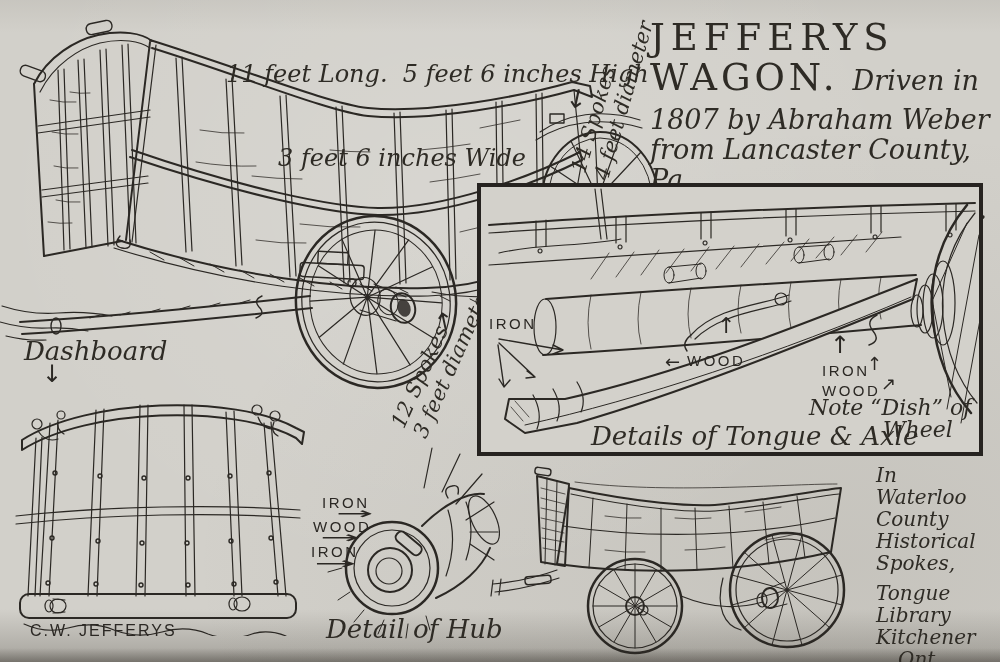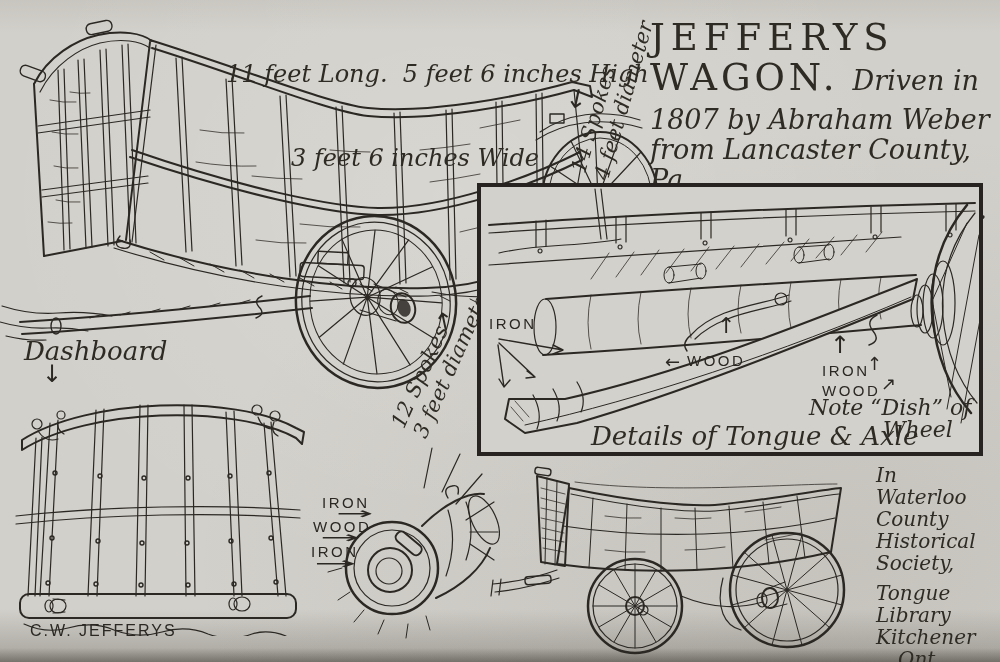--- a/index.html
+++ b/index.html
@@ -103,21 +103,21 @@
     <g>
       <ellipse class="sw2" cx="600" cy="200" rx="58" ry="68"></ellipse>
       <ellipse class="sw1" cx="600" cy="200" rx="52" ry="62"></ellipse>
       <path class="sw12" d="M598,198L550,166 M598,198L571,141 M598,198L595,132 M598,198L620,136 M598,198L641,152"></path>
       <path class="sw12" d="M540,132 C566,114 602,108 640,120 M536,140 C564,122 602,116 642,128"></path>
     </g>
   </svg>
 
   <div class="abs script pre" style="left:226px;top:4px;font-size:24px;">
     <div>11 feet Long.  5 feet 6 inches High</div>
-    <div style="margin-left:65px;font-style:italic;">3 feet 6 inches Wide</div>
+    <div style="margin-left:52px;font-style:italic;">3 feet 6 inches Wide</div>
   </div>
 
   <span class="abs arrow" style="left:566px;top:86px;font-size:26px;transform:rotate(12deg);">↓</span>
   <div class="abs script rot-note" style="left:528px;top:70px;width:170px;font-size:21px;line-height:24px;transform:rotate(-74deg);">
     <div>14 Spokes</div>
     <div>4 feet diameter</div>
   </div>
 
   <span class="abs arrow" style="left:434px;top:310px;font-size:24px;transform:rotate(-12deg);">↑</span>
   <div class="abs script rot-note" style="left:358px;top:330px;width:170px;font-size:21px;line-height:24px;transform:rotate(-66deg);">
@@ -281,20 +281,21 @@
     </g>
   </svg>
 
   <span class="abs label" style="left:322px;top:494px;">IRON</span>
   <span class="abs arrow hub-arrow" style="left:336px;top:506px;font-size:16px;transform:scaleX(2.8);transform-origin:left center;">→</span>
   <span class="abs label" style="left:313px;top:518px;">WOOD</span>
   <span class="abs arrow hub-arrow" style="left:320px;top:530px;font-size:16px;transform:scaleX(3);transform-origin:left center;">→</span>
   <span class="abs label" style="left:311px;top:543px;">IRON</span>
   <span class="abs arrow hub-arrow" style="left:314px;top:556px;font-size:16px;transform:scaleX(3.2);transform-origin:left center;">→</span>
 
+  <div class="abs script" style="left:326px;top:614px;font-size:26px;">Detail of Hub</div>
 
   <svg class="abs art" style="left:485px;top:458px;" width="382" height="202" viewBox="0 0 382 202">
     <g>
       <path class="sw2" d="M52,18 L84,26 L80,108 L56,104 Z"></path>
       <path class="thin" d="M56,30 l24,6 M56,40 l24,6 M56,50 l23,5 M56,60 l23,5 M57,70 l22,5 M57,80 l22,4 M58,90 l21,4"></path>
       <path class="sw1" d="M62,20 l-2,86 M72,23 l-2,84"></path>
       <rect x="50" y="10" width="16" height="7" rx="3" transform="rotate(8 58 13)"></rect>
       <path class="sw2" d="M84,30 C150,44 210,50 240,46 C295,40 335,32 356,30 L346,94 C260,114 160,118 72,106 Z"></path>
       <path class="sw12" d="M86,36 C150,50 212,56 240,52 C294,46 334,38 354,36"></path>
       <path class="sw12" d="M78,68 C170,82 270,78 350,60"></path>
@@ -324,21 +325,21 @@
       <ellipse class="sw12" cx="277" cy="142" rx="5" ry="7"></ellipse>
       <path class="sw1" d="M284,130 L300,124 M286,150 L302,146"></path>
     </g>
   </svg>
 
   <div class="abs script" style="left:876px;top:464px;width:120px;">
     <div class="prov-line">In</div>
     <div class="prov-line">Waterloo</div>
     <div class="prov-line">County</div>
     <div class="prov-line">Historical</div>
-    <div class="prov-line">Society,</div>
+    <div class="prov-line">Spokes,</div>
     <div class="prov-line" style="margin-top:8px;">Tongue</div>
     <div class="prov-line">Library</div>
     <div class="prov-line">Kitchener</div>
     <div class="prov-line" style="margin-left:22px;">Ont</div>
   </div>
 
   <div class="abs" style="left:30px;top:622px;font-family:'Liberation Sans',sans-serif;font-size:16px;letter-spacing:2px;color:#2b2824;">C.W. JEFFERYS</div>
 
   <div class="bottom-shade"></div>
 </div>

